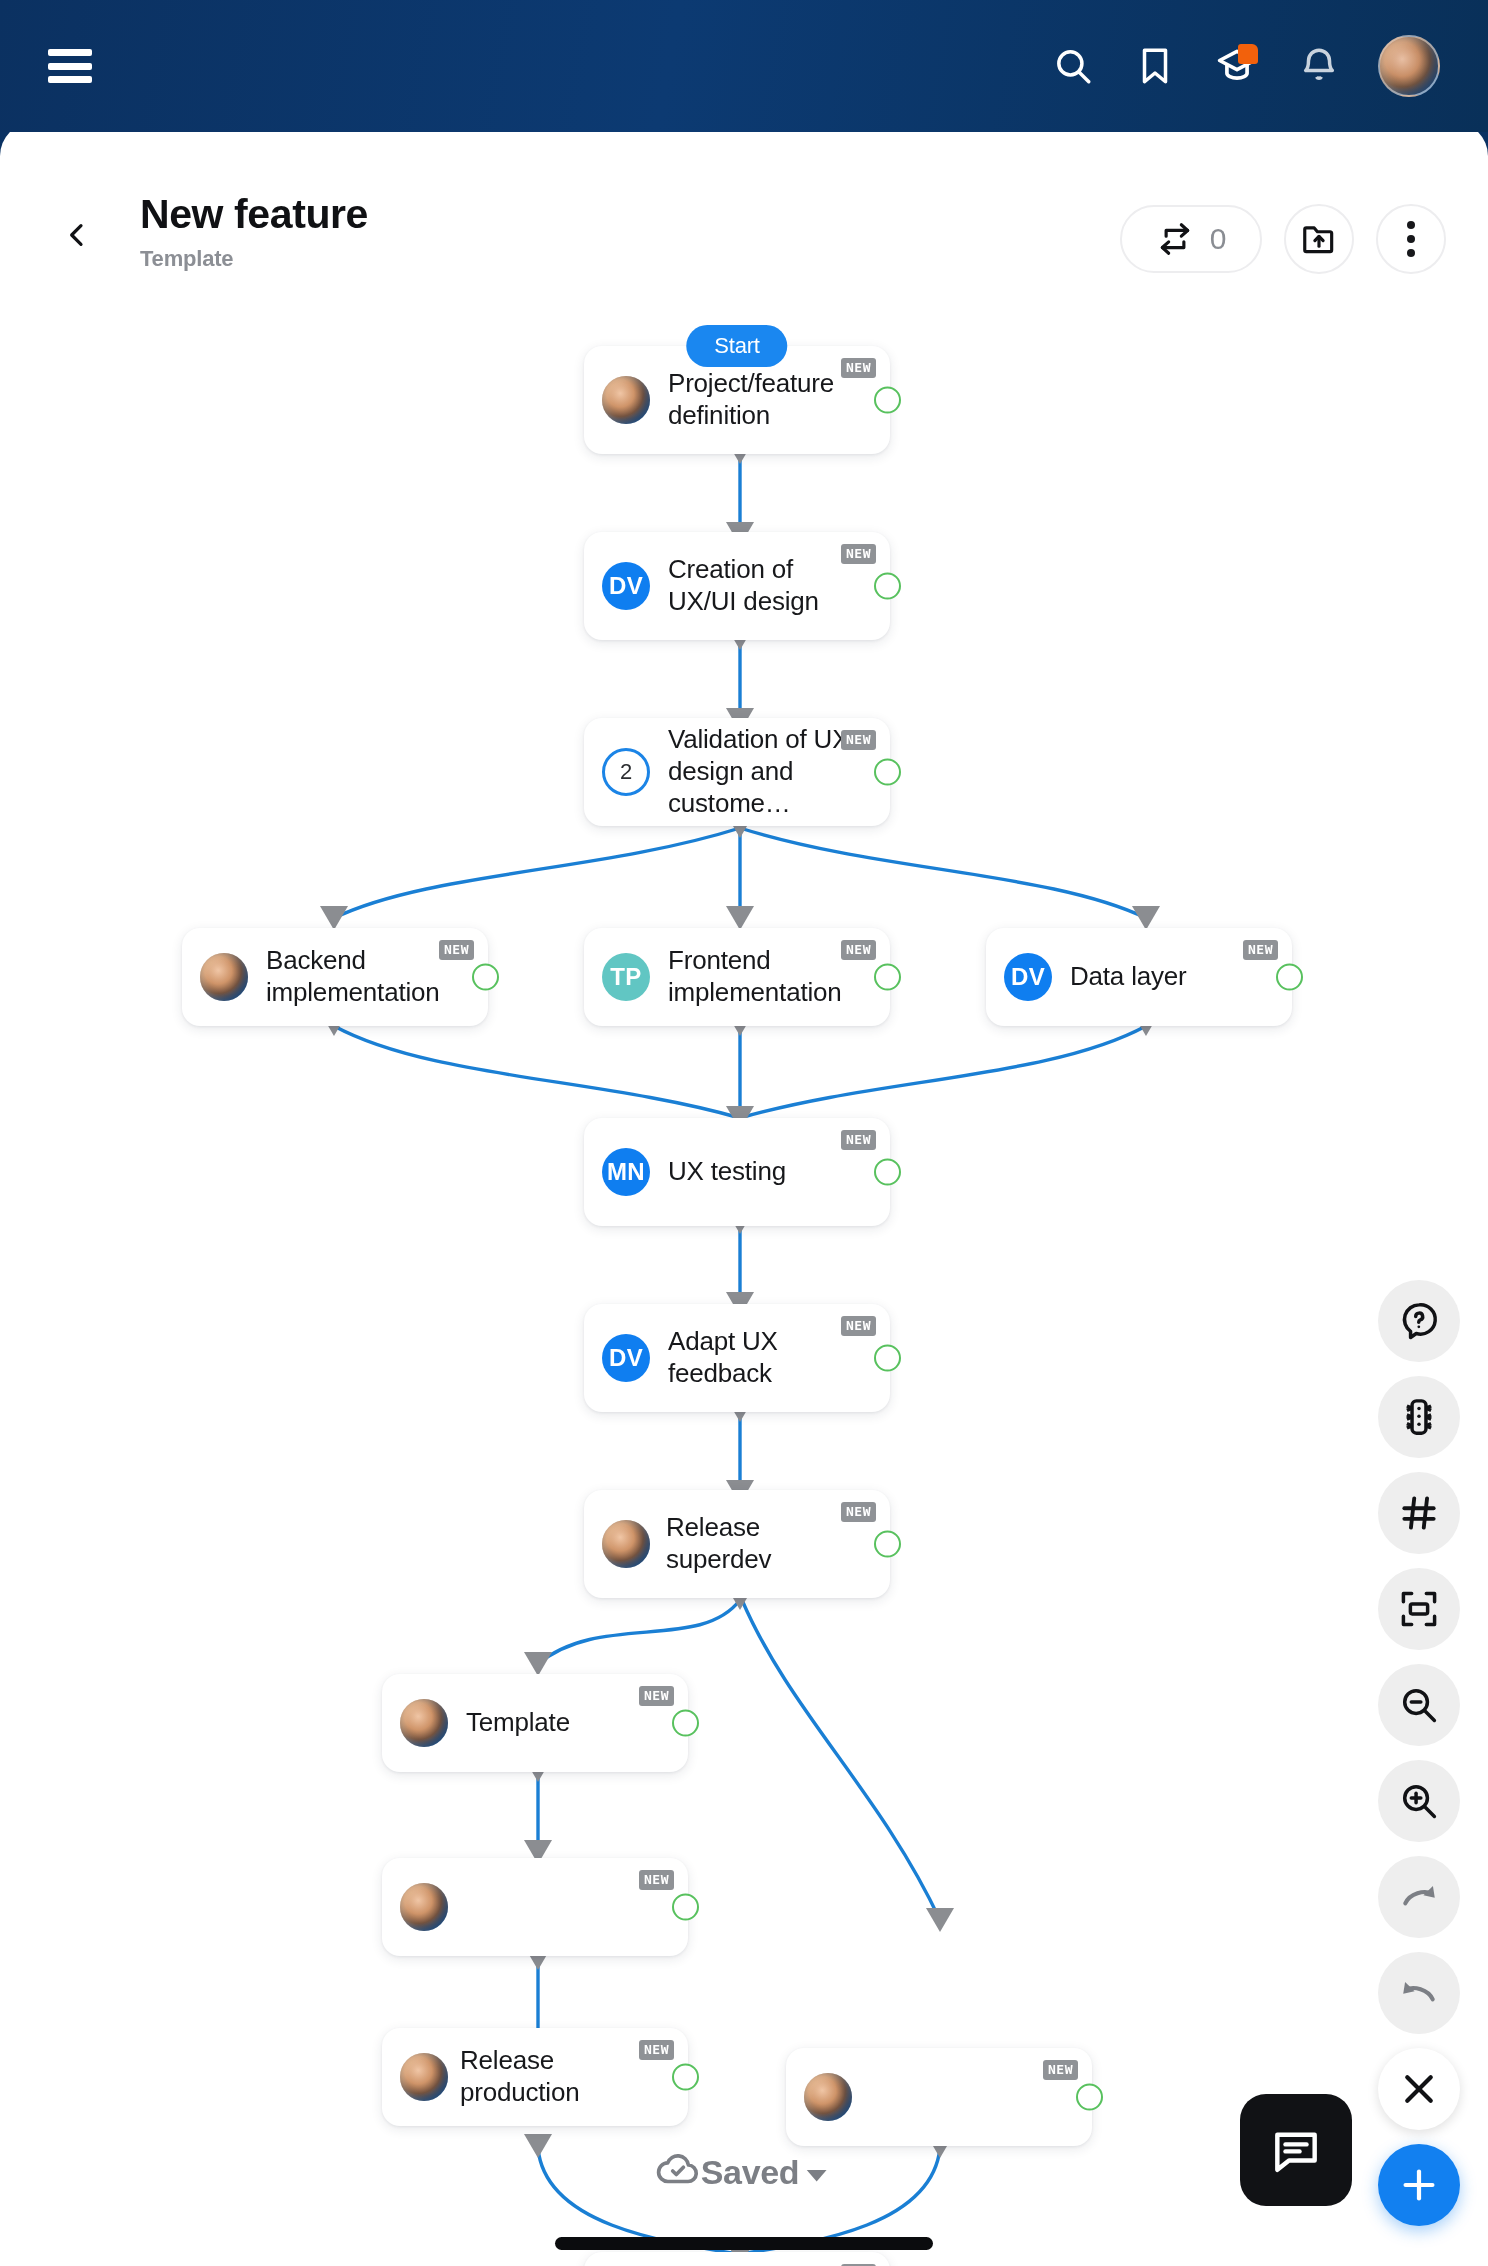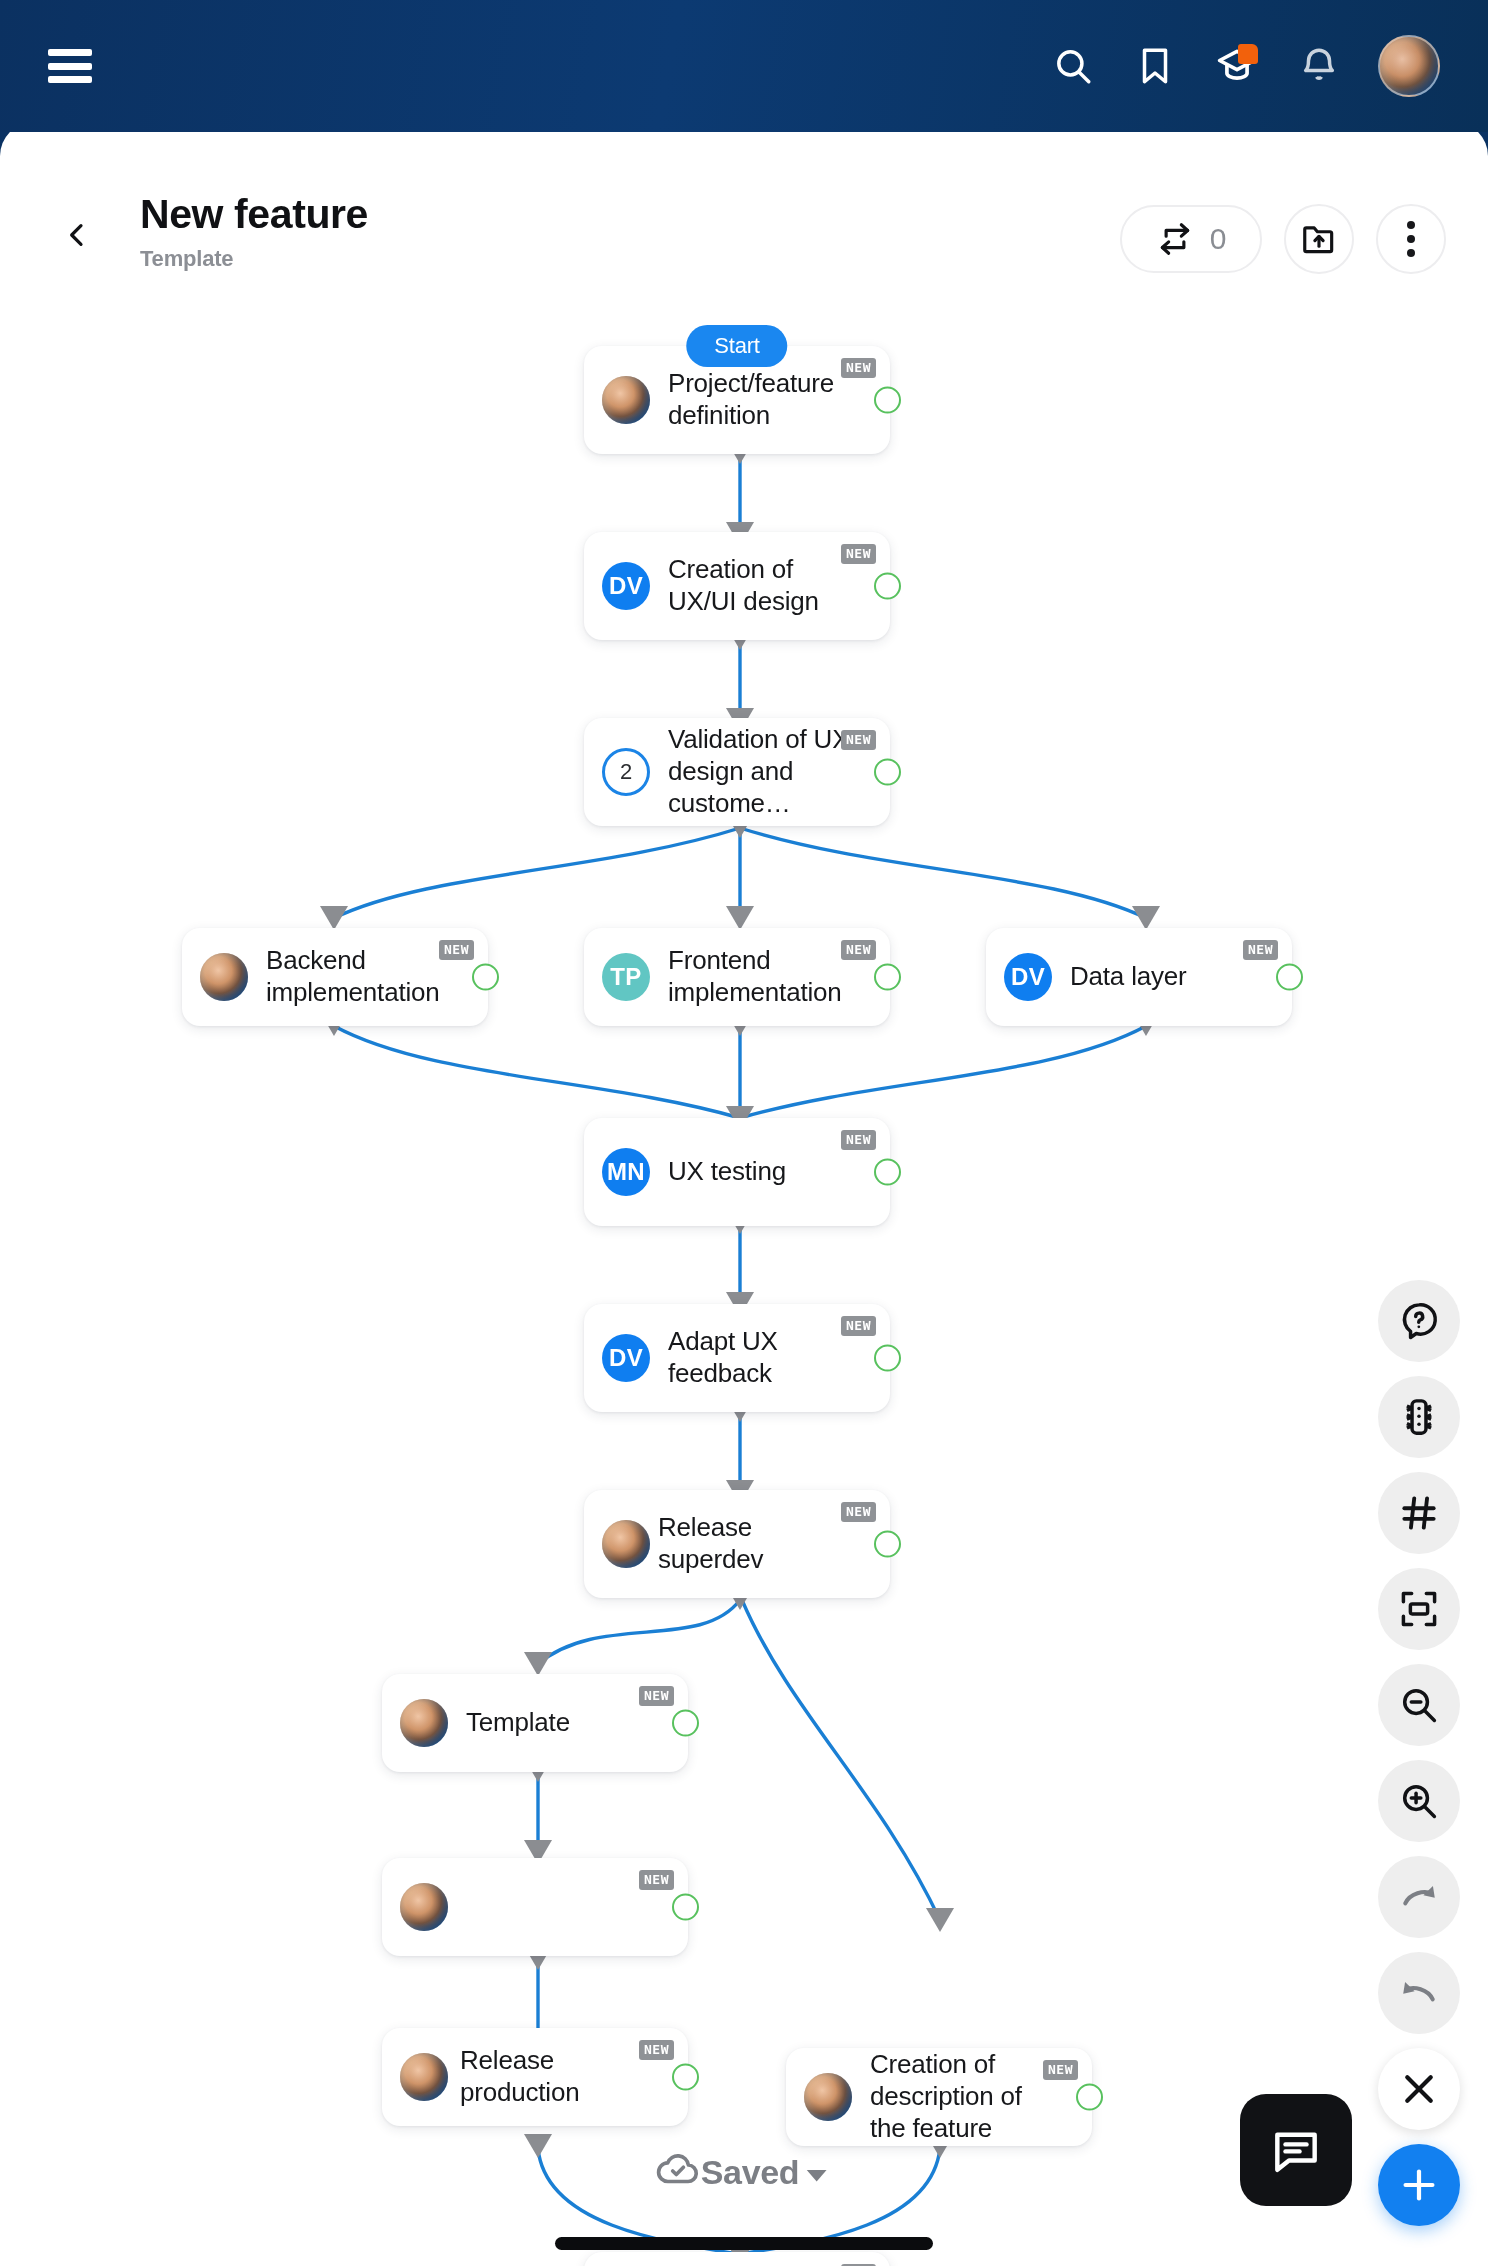--- a/index.html
+++ b/index.html
@@ -325,21 +325,21 @@
         <span class="status-dot"></span>
       </div>
 
       <div class="node" style="left:584px; top:992px; width:306px; height:108px; padding: 0 18px; gap:18px;">
         <span class="av init blue" style="width:48px;height:48px;">DV</span>
         <span class="lbl" style="max-width:196px;">Adapt UX feedback</span>
         <span class="badge-new">NEW</span>
         <span class="status-dot"></span>
       </div>
 
-      <div class="node" style="left:584px; top:1178px; width:306px; height:108px; padding: 0 18px; gap:8px;">
+      <div class="node" style="left:584px; top:1178px; width:306px; height:108px; padding: 0 18px; gap:16px;">
         <span class="av photo" style="width:48px;height:48px;"></span>
         <span class="lbl" style="max-width:190px;">Release superdev</span>
         <span class="badge-new">NEW</span>
         <span class="status-dot"></span>
       </div>
 
       <div class="node" style="left:382px; top:1362px; width:306px; height:98px; padding: 0 18px; gap:18px;">
         <span class="av photo" style="width:48px;height:48px;"></span>
         <span class="lbl" style="max-width:180px;">Template</span>
         <span class="badge-new">NEW</span>
@@ -354,21 +354,20 @@
 
       <div class="node" style="left:382px; top:1716px; width:306px; height:98px; padding: 0 18px; gap:12px;">
         <span class="av photo" style="width:48px;height:48px;"></span>
         <span class="lbl" style="max-width:180px;">Release production</span>
         <span class="badge-new">NEW</span>
         <span class="status-dot"></span>
       </div>
 
       <div class="node" style="left:786px; top:1736px; width:306px; height:98px; padding: 0 18px; gap:18px;">
         <span class="av photo" style="width:48px;height:48px;"></span>
-        <span class="lbl" style="max-width:192px;">Creation of description of the feature</span>
         <span class="badge-new">NEW</span>
         <span class="status-dot"></span>
       </div>
 
       <div class="node" style="left:584px; top:1940px; width:306px; height:98px; padding: 0 18px; gap:18px;">
 
         <span class="badge-new">NEW</span>
 
       </div>
 

